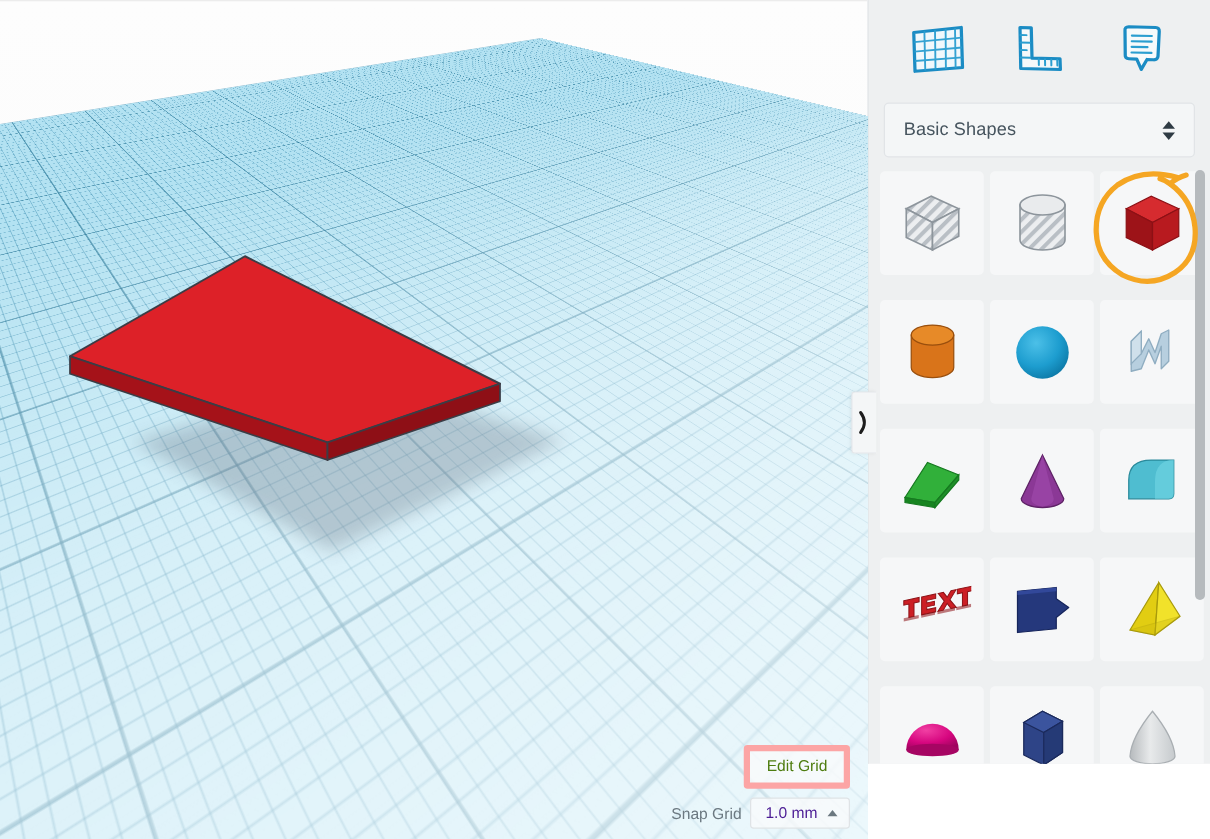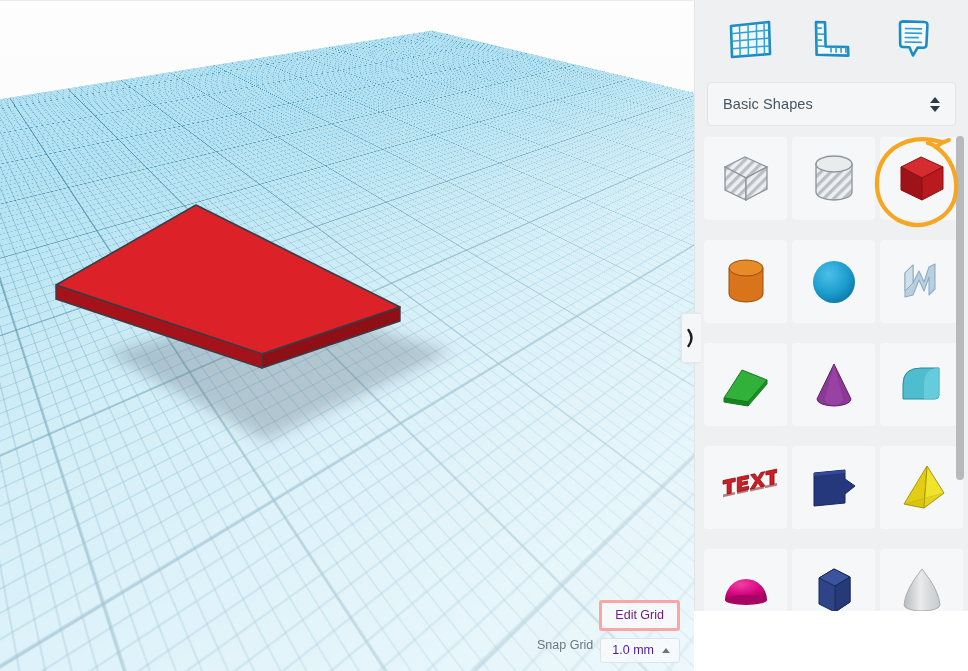--- a/index.html
+++ b/index.html
@@ -85,31 +85,32 @@
     position: absolute;
     right: 14px; bottom: 8px;
     display: flex;
     flex-direction: column;
     align-items: flex-end;
     gap: 7px;
     z-index: 20;
   }
   #edit-grid-btn {
     background: rgba(249,250,251,0.80);
-    border: 3px solid #fca5a5;
+    border: 5px solid #fca5a5;
     border-radius: 3px;
-    color: #701a75;
+    color: #4d7c0f;
     font-size: 12.5px;
     padding: 5px 13px;
     cursor: pointer;
     line-height: 1.2;
     white-space: nowrap;
   }
   #snap-row {
     display: flex;
+    align-items: center;
     gap: 7px;
   }
   #snap-label {
     color: #6b7880;
     font-size: 12.5px;
     white-space: nowrap;
   }
   #snap-select {
     background: rgba(249,250,251,0.80);
     border: 1px solid #dfe3e6;

